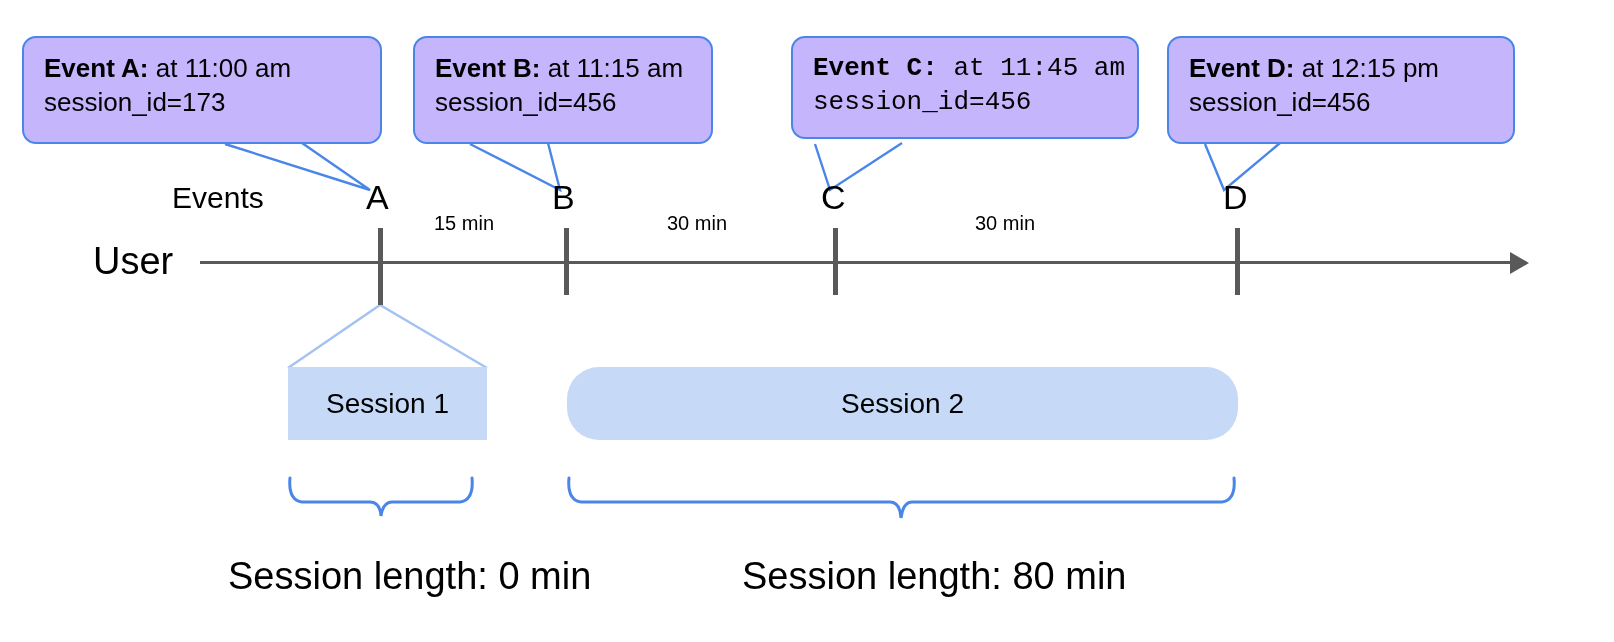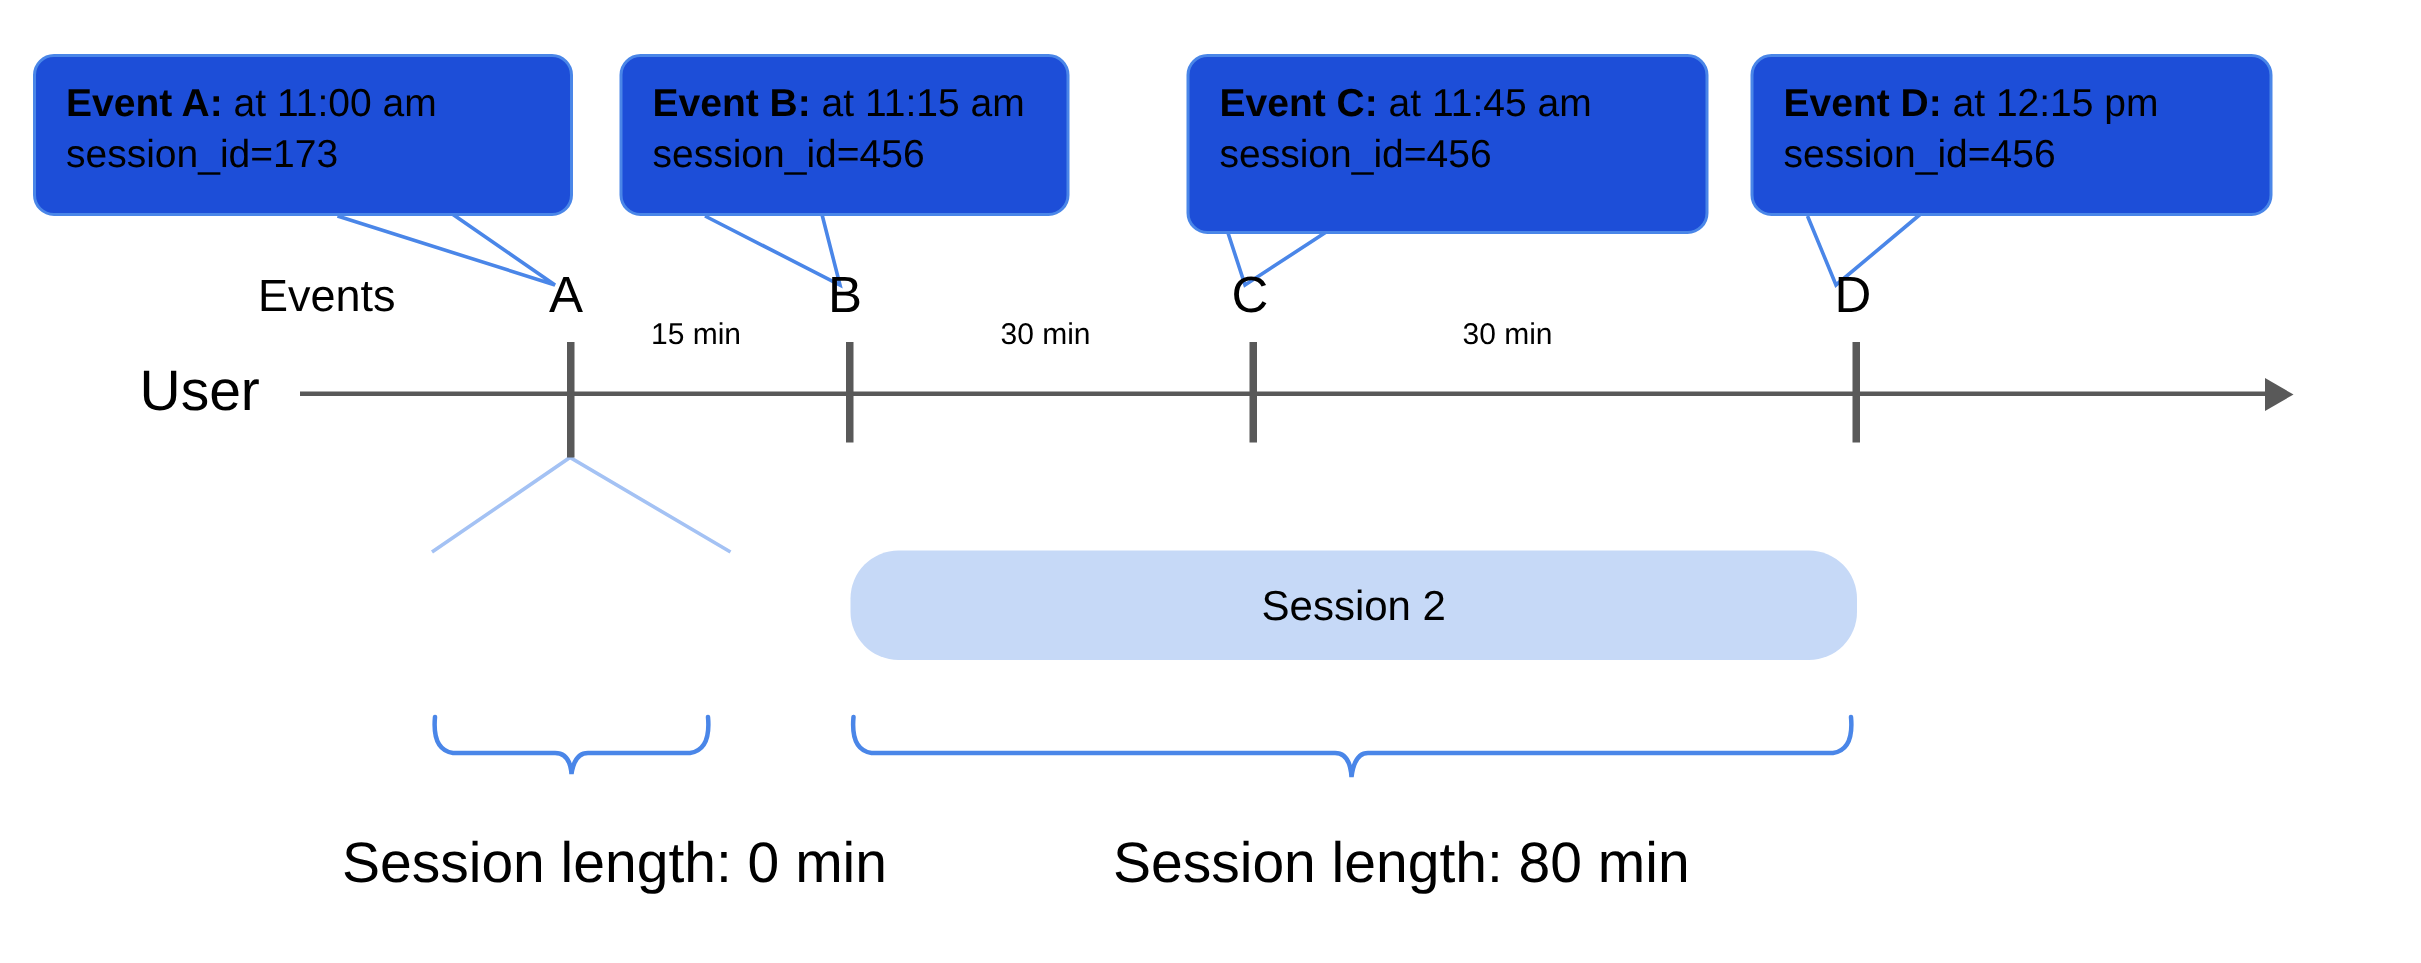--- a/index.html
+++ b/index.html
@@ -8,21 +8,21 @@
     font-family:"Liberation Sans","DejaVu Sans",sans-serif;
     color:#000000;
   }
   #stage{position:absolute;left:0;top:0;width:1614px;height:642px;}
 
   
   .callout{
     position:absolute;
     border:2.4px solid #4a86e8;
     border-radius:14px;
-    background:#1d4ed8;
+    background:#c4b5fd;
     box-sizing:border-box;
     padding:14px 18px 12px 20px;
     line-height:1.30;
     font-size:26px;
     white-space:nowrap;
     z-index:4;
   }
   .callout .lbl{font-weight:bold;}
   .callout .ln2{display:block;}
 
@@ -79,21 +79,21 @@
   <div class="callout" style="left:22px;top:36px;width:360px;height:108px;">
     <span class="lbl">Event A:</span><span> at 11:00 am</span>
     <span class="ln2">session_id=173</span>
   </div>
 
   <div class="callout" style="left:413px;top:36px;width:300px;height:108px;">
     <span class="lbl">Event B:</span><span> at 11:15 am</span>
     <span class="ln2">session_id=456</span>
   </div>
 
-  <div class="callout" style="left:791px;top:36px;width:348px;height:120px;">
+  <div class="callout" style="left:791px;top:36px;width:348px;height:103px;font-family:Liberation Mono, monospace;">
     <span class="lbl">Event C:</span><span> at 11:45 am</span>
     <span class="ln2">session_id=456</span>
   </div>
 
   <div class="callout" style="left:1167px;top:36px;width:348px;height:108px;">
     <span class="lbl">Event D:</span><span> at 12:15 pm</span>
     <span class="ln2">session_id=456</span>
   </div>
 
   <svg class="overlay" viewBox="0 0 1614 642" xmlns="http://www.w3.org/2000/svg">
@@ -125,20 +125,23 @@
 
   <div class="txt event-letter" style="left:366px;top:178px;">A</div>
   <div class="txt event-letter" style="left:552px;top:178px;">B</div>
   <div class="txt event-letter" style="left:821px;top:178px;">C</div>
   <div class="txt event-letter" style="left:1223px;top:178px;">D</div>
 
   <div class="txt interval-label" style="left:434px;top:212px;">15 min</div>
   <div class="txt interval-label" style="left:667px;top:212px;">30 min</div>
   <div class="txt interval-label" style="left:975px;top:212px;">30 min</div>
 
+  <div class="session-box" style="left:288px;top:367px;width:199px;height:73px;">
+    <span>Session 1</span>
+  </div>
   <div class="session-box" style="left:567px;top:367px;width:671px;height:73px;border-radius:32px;">
     <span>Session 2</span>
   </div>
 
   <div class="txt session-length" style="left:228px;top:555px;">Session length: 0 min</div>
   <div class="txt session-length" style="left:742px;top:555px;">Session length: 80 min</div>
 
 </div>
 
 </body></html>

